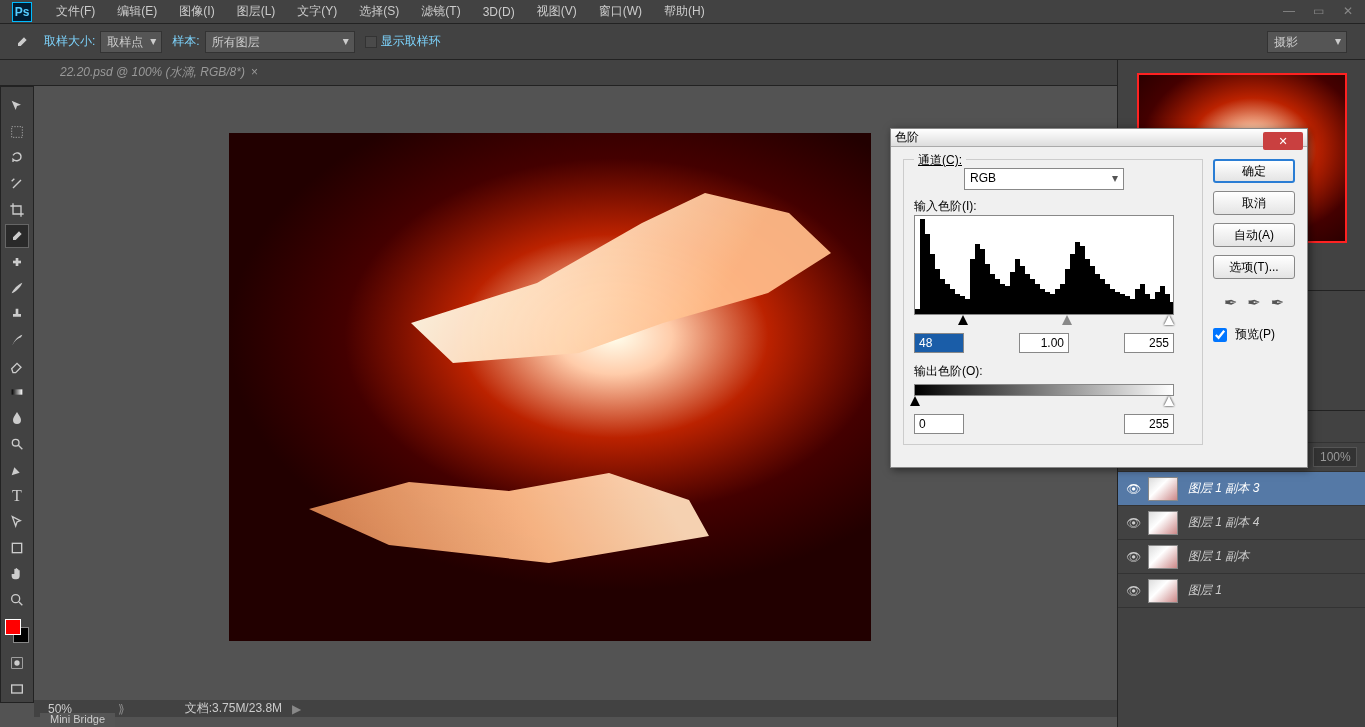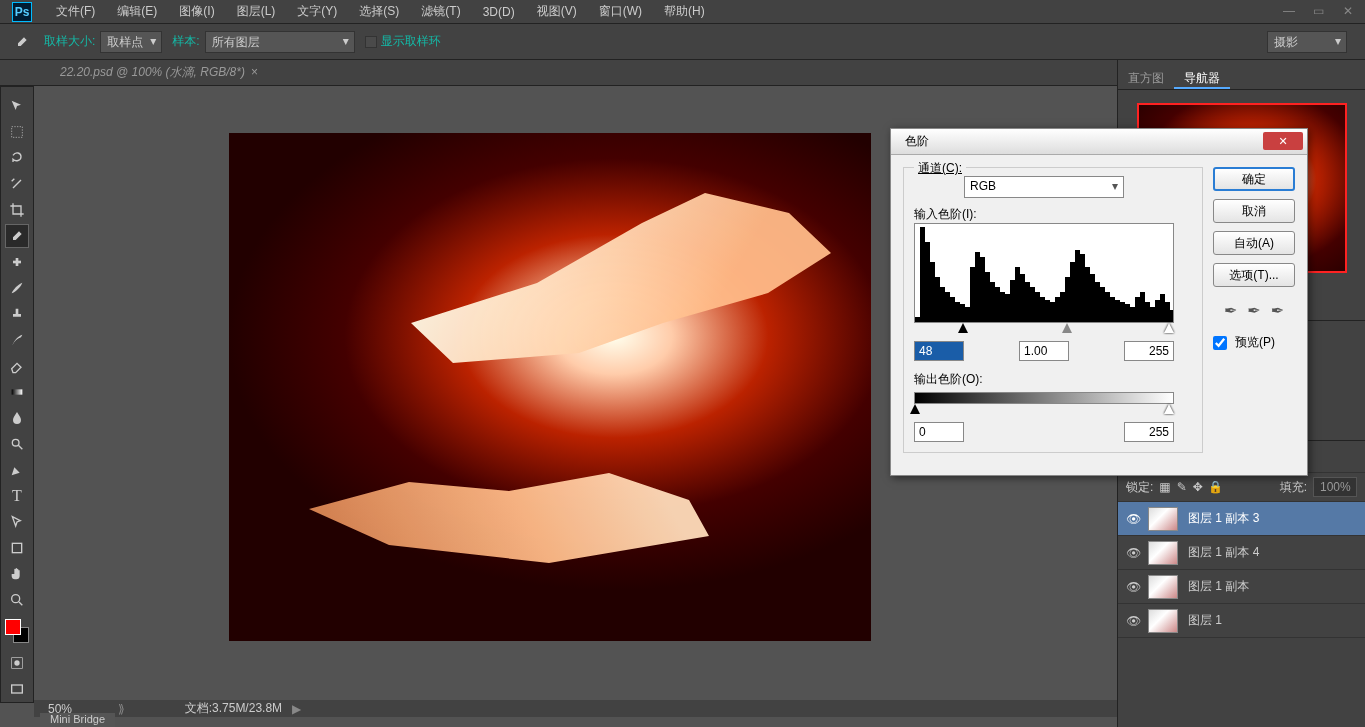--- a/index.html
+++ b/index.html
@@ -4,21 +4,21 @@
 <style>
 * { margin:0; padding:0; box-sizing:border-box; font-family:"Microsoft YaHei",Tahoma,sans-serif; font-size:12px; }
 body { background:#535353; color:#ccc; width:1365px; height:727px; overflow:hidden; position:relative; }
 .menubar { background:#424242; height:24px; display:flex; align-items:center; padding-left:45px; border-bottom:1px solid #222; position:relative; }
 .ps-logo { position:absolute; left:12px; top:2px; width:20px; height:20px; background:#001c33; border:1px solid #0bf; display:flex; align-items:center; justify-content:center; color:#5cf; font-weight:bold; font-size:12px; }
 .menu-item { padding:0 11px; cursor:default; }
 .win-ctrl { position:absolute; right:10px; top:4px; display:flex; gap:18px; }
 .win-ctrl span { width:12px; height:12px; color:#888; }
 .optbar { background:#424242; height:36px; display:flex; align-items:center; border-bottom:1px solid #222; padding-left:8px; }
 .optbar .tool-icon { width:28px; height:28px; display:flex; align-items:center; justify-content:center; margin-right:8px; }
-.opt-label { color:#14b8a6; margin-right:5px; }
+.opt-label { color:#7dd3fc; margin-right:5px; }
 .opt-select { background:#555; border:1px solid #333; color:#ccc; padding:2px 18px 2px 6px; height:22px; margin-right:10px; position:relative; }
 .opt-chk { width:12px; height:12px; border:1px solid #333; background:#4a4a4a; margin-right:4px; }
 .opt-far { position:absolute; right:8px; }
 .tabs { background:#424242; height:26px; display:flex; align-items:flex-start; padding-left:50px; border-bottom:1px solid #222; }
 .tab { padding:4px 10px; color:#999; position:relative; font-style:italic; }
 .tab.active { background:#535353; color:#fff; }
 .tab .x { margin-left:6px; font-style:normal; color:#999; }
 .toolbar { position:absolute; left:0; top:86px; width:34px; background:#424242; border:1px solid #222; display:flex; flex-direction:column; align-items:center; padding-top:6px; }
 .tool { width:24px; height:24px; display:flex; align-items:center; justify-content:center; margin:1px 0; color:#ccc; cursor:pointer; }
 .tool.active { background:#2a2a2a; border:1px solid #666; }
@@ -40,23 +40,23 @@
 .panel-tab.active { background:#424242; color:#fff; border-bottom:2px solid #5af; }
 .navigator { height:230px; padding:8px; }
 .nav-thumb { width:210px; height:170px; border:2px solid #f22; margin:5px auto; background:radial-gradient(ellipse at 55% 45%,#ffe 0%,#fca 15%,#b20 40%,#400 70%,#200 100%); }
 .layers-panel { border-top:1px solid #222; }
 .layer-opts { display:flex; align-items:center; padding:4px 8px; gap:6px; border-bottom:1px solid #333; }
 .layer-opts .sel { background:#333; border:1px solid #555; padding:2px 14px 2px 6px; color:#999; }
 .layer-row { display:flex; align-items:center; height:34px; border-bottom:1px solid #333; padding:0 8px; }
 .layer-row.active { background:#5579a6; color:#fff; }
 .layer-row .eye { width:14px; margin-right:8px; }
 .layer-row .thumb { width:30px; height:24px; background:#fff; border:1px solid #888; margin-right:10px; background:linear-gradient(135deg,#ddd,#fff 40%,#c88); }
-.layer-row .name { flex:1; }
+.layer-row .name { flex:1;font-style:italic; }
 .dialog { position:absolute; left:890px; top:128px; width:418px; background:#f0f0f0; border:1px solid #888; box-shadow:2px 2px 8px rgba(0,0,0,.5); color:#000; }
-.dlg-title { background:linear-gradient(#fff,#ddd); height:26px; display:flex; align-items:center; padding:0 14px; border-bottom:1px solid #aaa; }
+.dlg-title { background:linear-gradient(#fff,#ddd); height:18px; display:flex; align-items:center; padding:0 4px; border-bottom:1px solid #aaa; }
 .dlg-close { position:absolute; right:4px; top:3px; width:40px; height:18px; background:#c94040; color:#fff; display:flex; align-items:center; justify-content:center; border-radius:2px; font-size:11px; }
 .dlg-body { padding:12px; display:flex; }
 .dlg-left { flex:1; }
 .dlg-right { width:92px; display:flex; flex-direction:column; gap:8px; padding-left:10px; }
 .dlg-btn { border:1px solid #888; background:linear-gradient(#fff,#e4e4e4); border-radius:3px; height:24px; display:flex; align-items:center; justify-content:center; cursor:pointer; }
 .dlg-btn.primary { border:2px solid #2a7dd4; }
 .dlg-row { display:flex; align-items:center; margin-bottom:10px; }
 .dlg-row label { margin-right:6px; }
 .dlg-sel { border:1px solid #888; background:#fff; padding:2px 18px 2px 5px; flex:1; height:22px; position:relative; }
 .dlg-sel::after { content:"▾"; position:absolute; right:5px; color:#555; }
@@ -255,24 +255,20 @@
 
 <div class="status">
   <span class="zoom">50%</span>
   <span style="margin-left:20px;color:#888">⟫</span>
   <span class="docinfo">文档:3.75M/23.8M</span>
   <span style="margin-left:10px;color:#888">▶</span>
 </div>
 <div class="minibr">Mini Bridge</div>
 
 <div class="right-panels">
-  <div class="panel-tabs">
-    <div class="panel-tab">直方图</div>
-    <div class="panel-tab active">导航器</div>
-  </div>
   <div class="navigator">
     <div class="nav-thumb"></div>
   </div>
   <div style="height:120px;border-top:1px solid #222"></div>
   <div class="layers-panel">
     <div class="layer-opts">
       <div class="sel">滤色</div>
       <span>不透明度:</span>
       <div class="sel" style="width:44px">100%</div>
     </div>
@@ -377,21 +373,21 @@
             <div class="hist-bar" style="left: 250px; width: 5px; height: 20px;"></div>
             <div class="hist-bar" style="left: 255px; width: 5px; height: 12px;"></div>
           </div>
         <div class="slider-track">
           <div class="tri black" style="left:44px"></div>
           <div class="tri gray" style="left:148px"></div>
           <div class="tri white" style="left:250px"></div>
         </div>
         <div class="lvl-inputs">
           <input class="sel" value="48" style="">
-          <input style="text-align: left;" value="1.00">
+          <input style="text-align: right;" value="1.00">
           <input style="text-align: right;" value="255">
         </div>
         <div style="margin:10px 0 4px">输出色阶(O):</div>
         <div class="grad-bar"></div>
         <div class="slider-track">
           <div class="tri black" style="left:-4px"></div>
           <div class="tri white" style="left:250px"></div>
         </div>
         <div class="lvl-inputs">
           <input value="0" style="">

